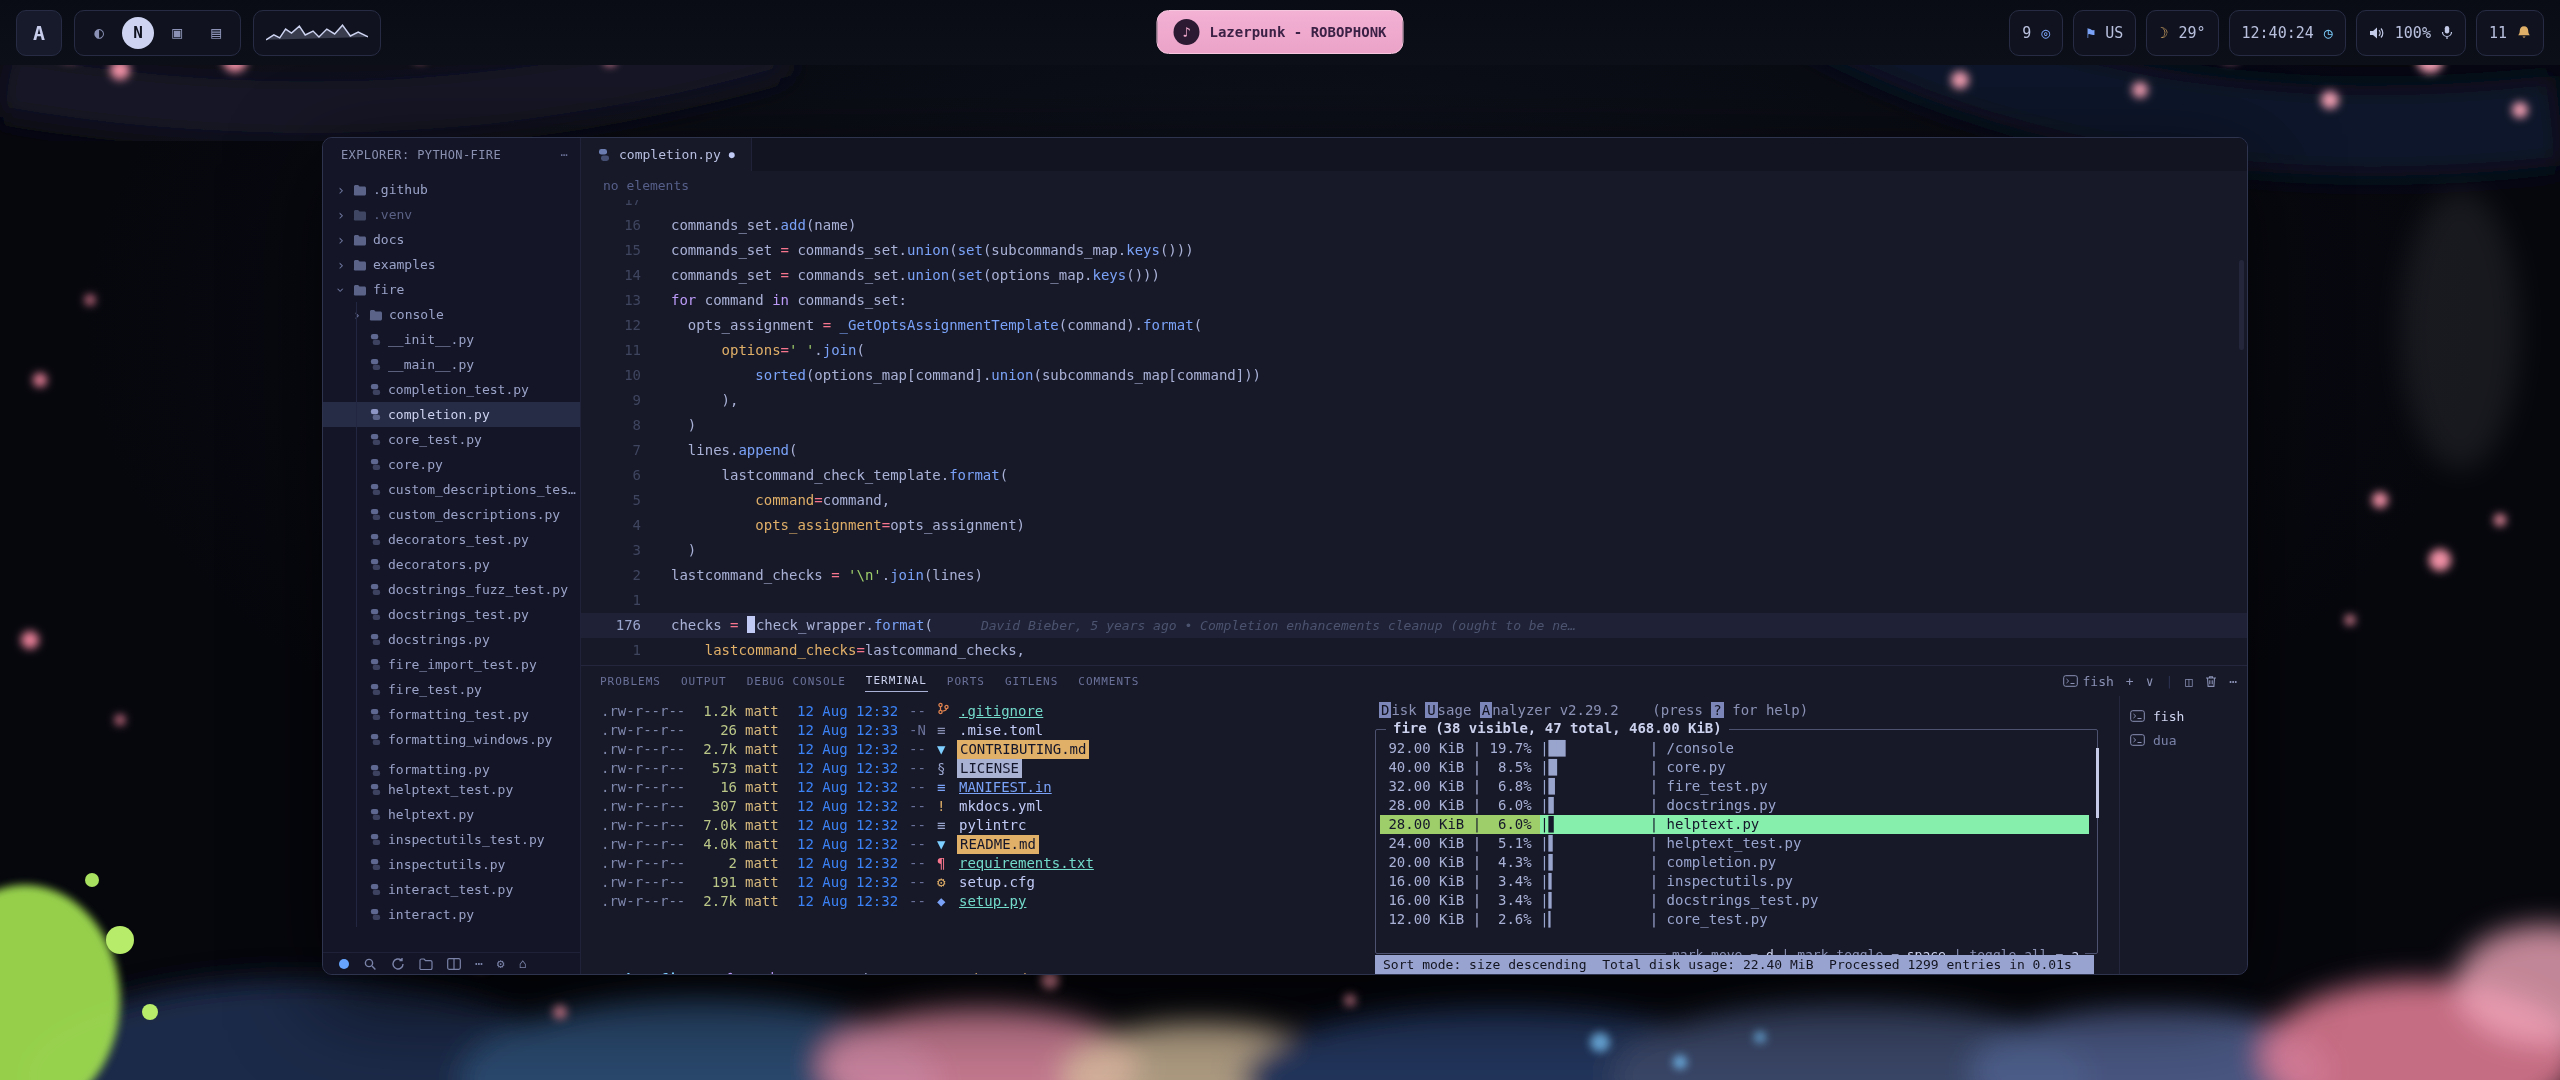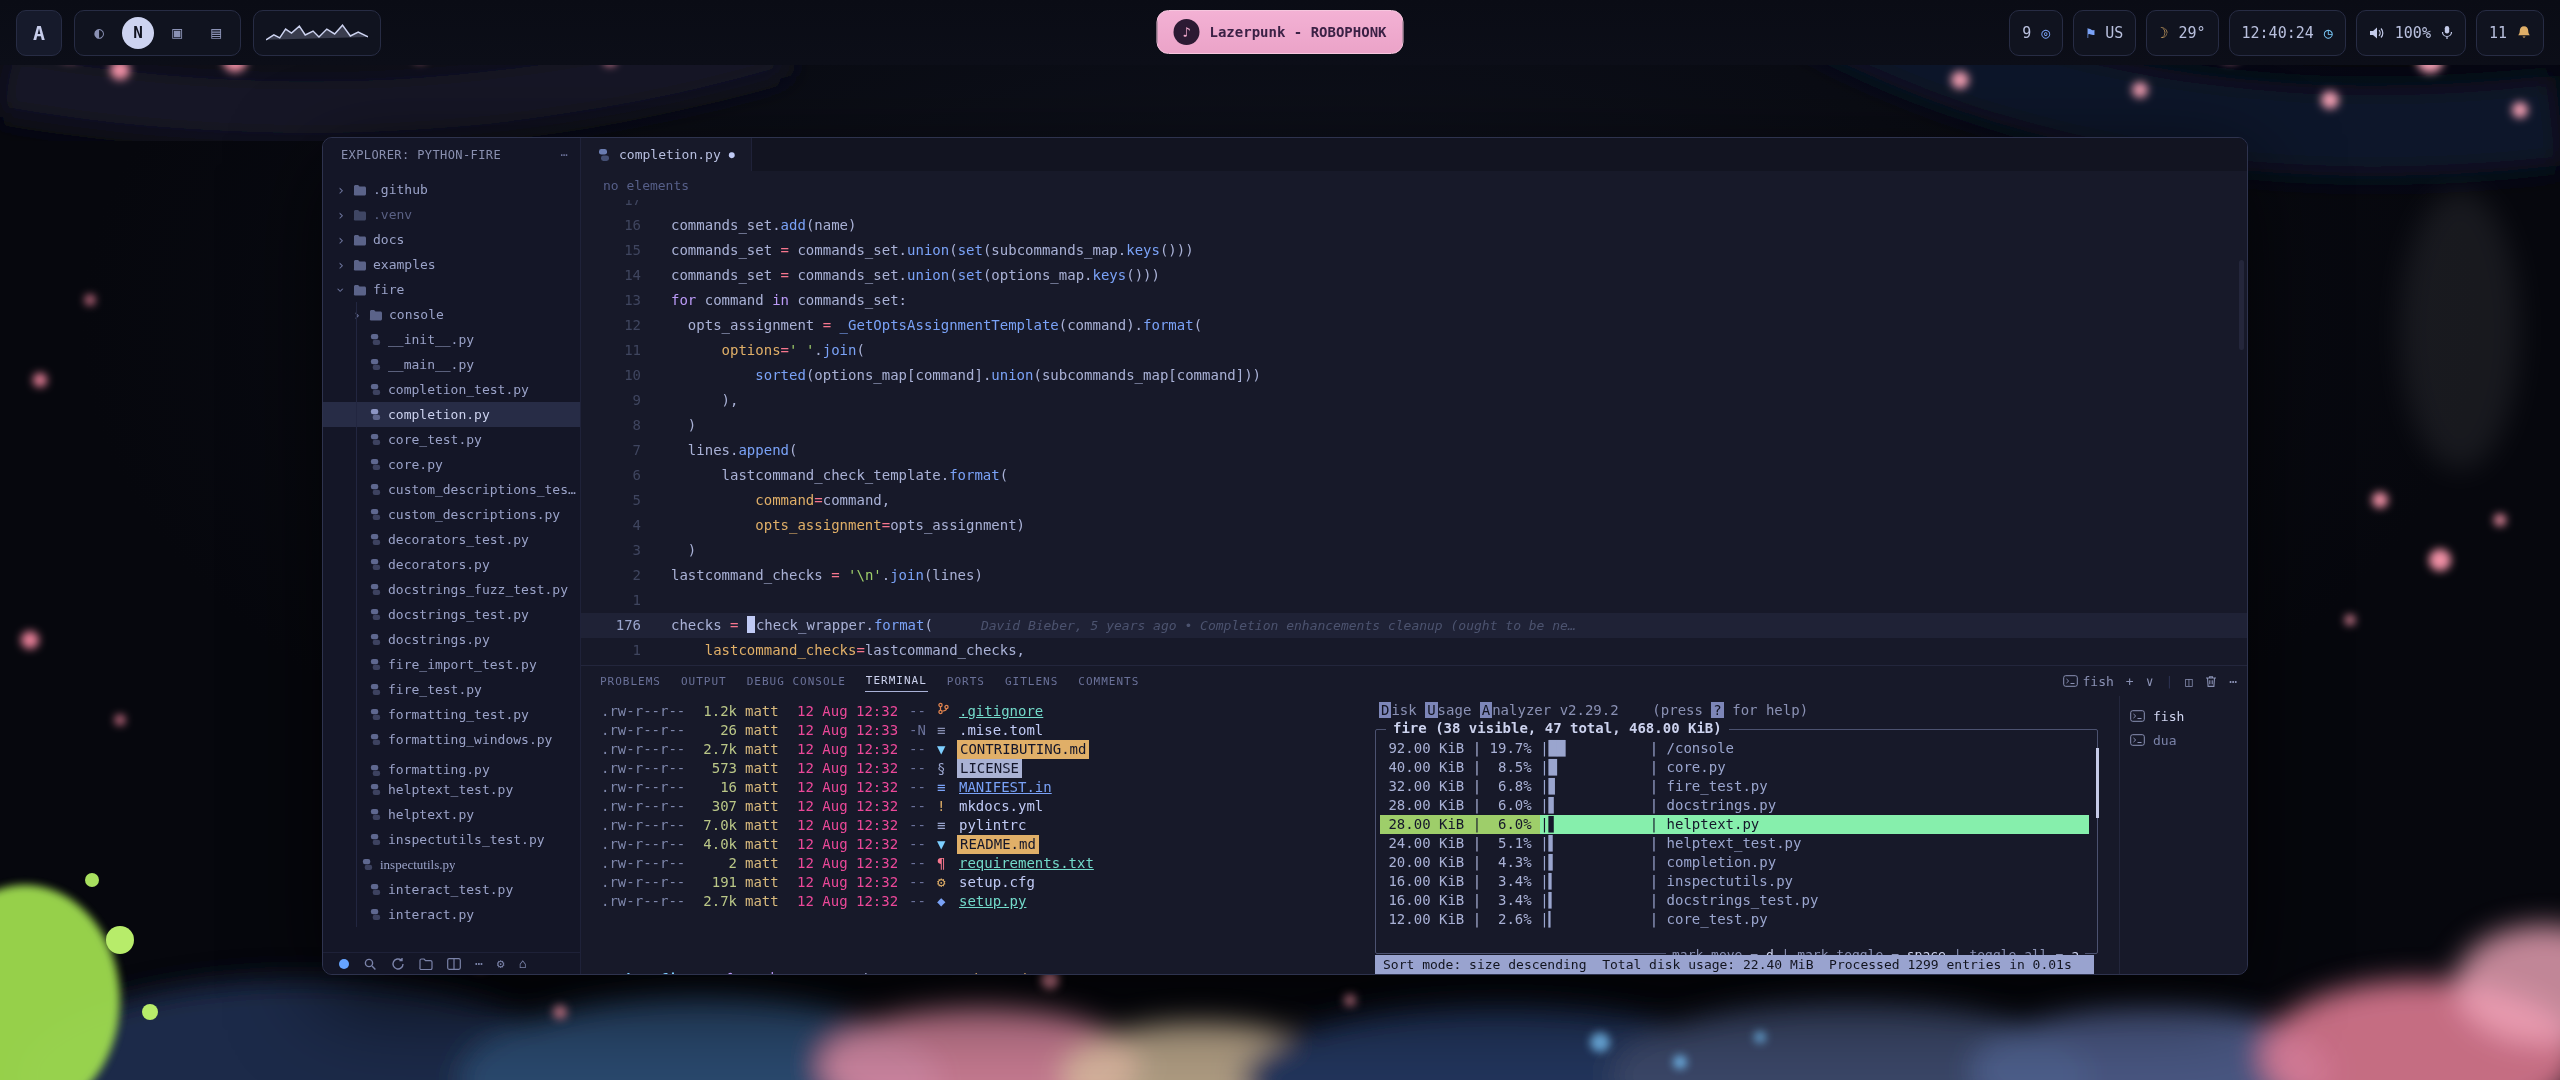--- a/index.html
+++ b/index.html
@@ -62,21 +62,21 @@
 .pactions{margin-left:auto;display:flex;align-items:center;gap:12px;color:#8a91b4;font-size:13px}
 .pactions .sep{color:#2c3150}
 .pactions span{cursor:pointer;display:flex;align-items:center;gap:5px}
 .pbody{height:281px;display:flex;flex:none}
 
 .term{width:788px;padding:6px 0 0 20px;flex:none;display:flex;flex-direction:column}
 .trow{display:flex;height:19px;line-height:19px;font-size:14px;white-space:pre}
 .t-perm{width:92px;color:#7e87ac}
 .t-size{width:44px;text-align:right;color:#bac787}
 .t-user{width:52px;padding-left:8px;color:#d8b97c}
-.t-date{width:112px;padding-left:8px;color:#ec4899}
+.t-date{width:112px;padding-left:8px;color:#3b82f6}
 .t-git{width:30px;padding-left:8px;color:#6a7199}
 .t-icon{width:26px;padding-left:6px}
 .t-name{padding-left:2px;color:#c0caf5}
 .n-teal{color:#73daca;text-decoration:underline}
 .n-blue{color:#7aa2f7;text-decoration:underline}
 .n-plain{color:#c0caf5}
 .n-hl-yellow{background:#e0af68;color:#14162a;padding:0 3px}
 .n-hl-gray{background:#aab2d4;color:#14162a;padding:0 3px}
 .promptblock{margin-top:19px;font-size:14px;line-height:19px;white-space:pre}
 .pr-t{color:#a9b1d6}.pr-dir{color:#7dcfff;font-weight:bold}.pr-branch{color:#bb9af7;display:inline-flex;align-items:center}.pr-warn{color:#e0af68}.pr-ok{color:#9ece6a}.pr-py{color:#7aa2f7}.pr-venv{color:#e0af68}
@@ -513,21 +513,21 @@
         <div class="titem" style="padding-left: 28px;">
           <span class="chev"></span>
           <span class="svgwrap">
             <svg width="13" height="13" viewBox="0 0 14 14">
               <rect x="2" y="1" width="8" height="5.6" rx="2.4" fill="#5f6890"></rect>
               <rect x="4" y="7.4" width="8" height="5.6" rx="2.4" fill="#5f6890" opacity=".55"></rect>
             </svg>
           </span>
           <span class="tlabel">inspectutils_test.py</span>
         </div>
-        <div class="titem" style="padding-left: 20px; font-family: Liberation Serif, serif;">
+        <div class="titem" style="padding-left: 28px;">
           <span class="chev"></span>
           <span class="svgwrap">
             <svg width="13" height="13" viewBox="0 0 14 14">
               <rect x="2" y="1" width="8" height="5.6" rx="2.4" fill="#5f6890"></rect>
               <rect x="4" y="7.4" width="8" height="5.6" rx="2.4" fill="#5f6890" opacity=".55"></rect>
             </svg>
           </span>
           <span class="tlabel">inspectutils.py</span>
         </div>
         <div class="titem" style="padding-left: 28px;">

